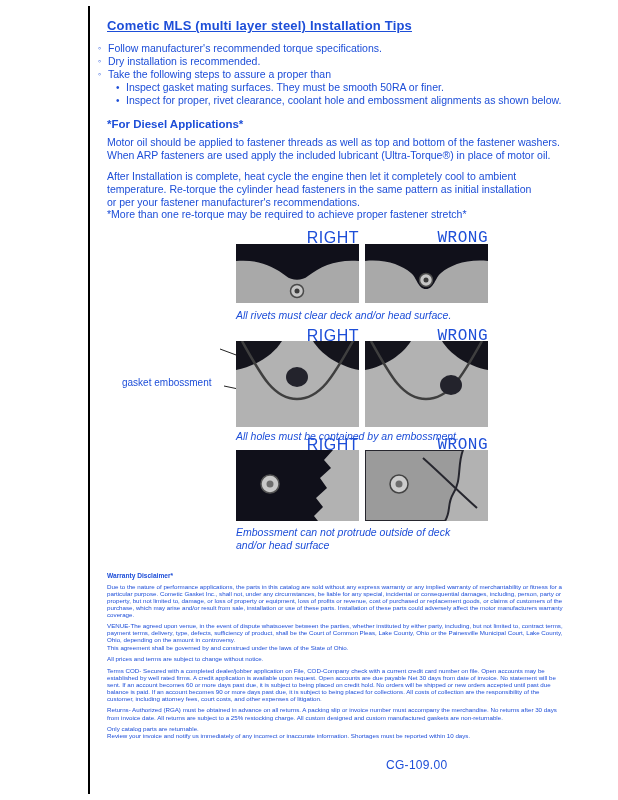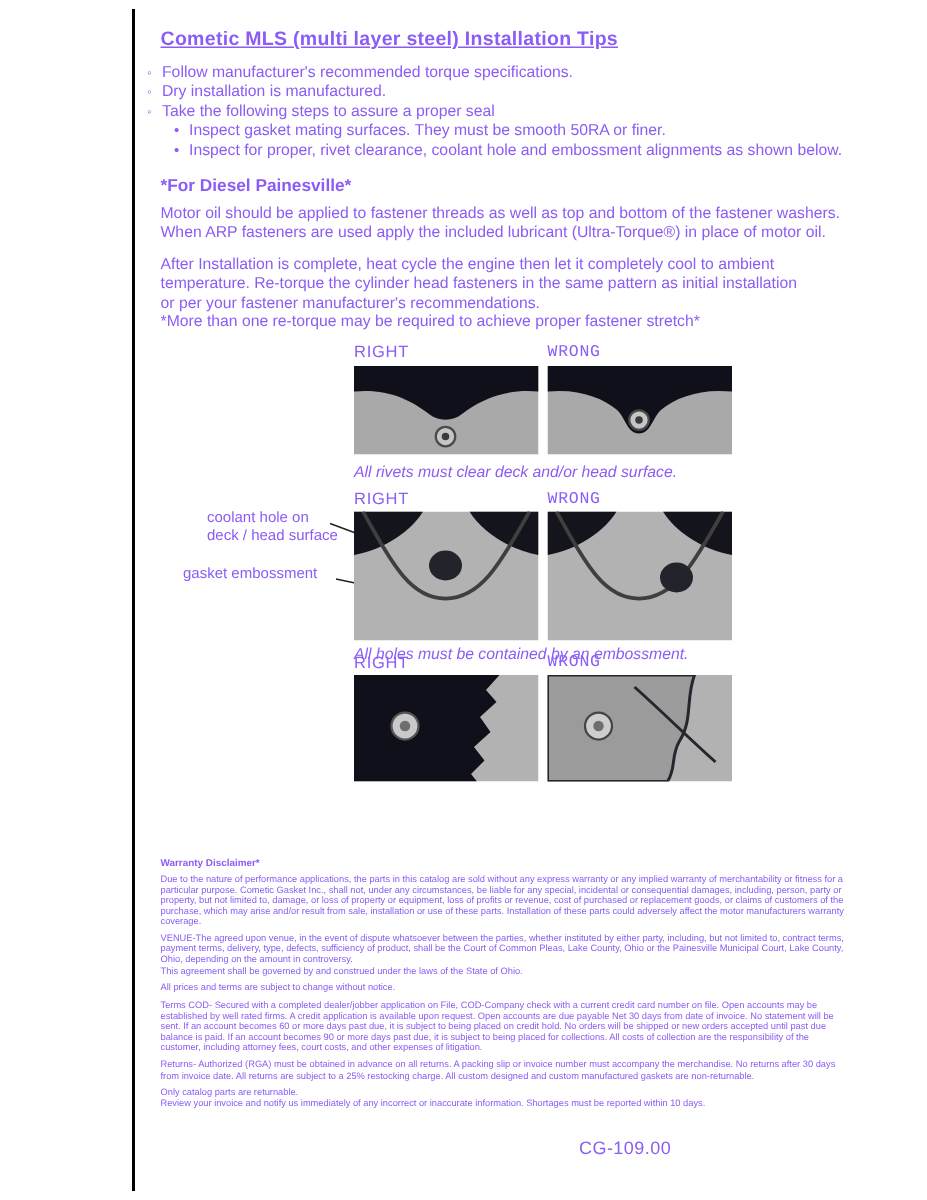--- a/index.html
+++ b/index.html
@@ -1,36 +1,36 @@
 <!DOCTYPE html>
 <html><head>
 <meta charset="utf-8">
 <style>
   html,body{margin:0;padding:0;background:#e9e9e9;}
   .page{
     position:relative;width:618px;height:800px;background:#ffffff;
-    font-family:"Liberation Sans", sans-serif;color:#8b5cf6;overflow:hidden;
+    font-family:"Liberation Sans", sans-serif;color:#1d4ed8;overflow:hidden;
     margin:0 auto;
   }
   .left-rule{position:absolute;left:88px;top:6px;width:2px;height:788px;background:#000;}
   .title{
     position:absolute;left:107px;top:18px;font-size:13px;font-weight:bold;
     text-decoration:underline;letter-spacing:.2px;
   }
   .tips{position:absolute;left:98px;top:42px;font-size:10.5px;line-height:1.23;}
   .tip-row{display:flex;align-items:flex-start;}
   .tip-row .mk{width:10px;font-size:9px;line-height:13px;text-align:left;}
   .tip-row.sub{margin-left:18px;}
   .tip-row.sub .mk{font-size:10px;}
   .diesel-heading{position:absolute;left:107px;top:118px;font-size:11.5px;font-weight:bold;}
   .para{position:absolute;left:107px;width:468px;font-size:10.5px;line-height:1.25;white-space:pre-line;}
   .p1{top:136px;}
   .p2{top:170px;}
   .note{top:208px;}
-  .colhdr{position:absolute;width:123px;text-align:left;font-size:11px;letter-spacing:.5px;}
+  .colhdr{position:absolute;width:123px;text-align:right;font-size:16px;letter-spacing:.5px;}
   .c1{left:236px;} .c2{left:365px;font-family:Liberation Mono, monospace;}
   .panel{position:absolute;width:123px;}
   .panel svg{display:block;width:123px;}
   .caption{position:absolute;left:236px;font-size:10.5px;line-height:1.2;white-space:pre-line;font-style:italic;}
   .fig-label{position:absolute;font-size:10px;line-height:1.18;white-space:pre-line;}
   .leader{position:absolute;left:212px;top:338px;width:92px;height:62px;}
   .warranty{position:absolute;left:107px;top:572px;width:460px;font-size:6.2px;line-height:1.14;}
   .warranty h2{font-size:6.6px;margin:0 0 3px 0;font-weight:bold;}
   .warranty p{margin:0 0 4.5px 0;white-space:pre-line;}
   .footer{position:absolute;left:386px;top:758px;font-size:12px;letter-spacing:.3px;text-align:right;}
@@ -43,37 +43,37 @@
 
   <div class="title">Cometic MLS (multi layer steel) Installation Tips</div>
 
   <div class="tips">
     <div class="tip-row">
       <span class="mk">◦</span>
       <span>Follow manufacturer's recommended torque specifications.</span>
     </div>
     <div class="tip-row">
       <span class="mk">◦</span>
-      <span>Dry installation is manufactured.</span>
+      <span>Dry installation is recommended.</span>
     </div>
     <div class="tip-row">
       <span class="mk">◦</span>
-      <span>Take the following steps to assure a proper seal</span>
+      <span>Take the following steps to assure a proper than</span>
     </div>
     <div class="tip-row sub">
       <span class="mk">•</span>
       <span>Inspect gasket mating surfaces.  They must be smooth 50RA or finer.</span>
     </div>
     <div class="tip-row sub">
       <span class="mk">•</span>
       <span>Inspect for proper, rivet clearance, coolant hole and embossment alignments as shown below.</span>
     </div>
   </div>
 
-  <div class="diesel-heading">*For Diesel Painesville*</div>
+  <div class="diesel-heading">*For Diesel Applications*</div>
   <div class="para p1">Motor oil should be applied to fastener threads as well as top and bottom of the fastener washers.
 When ARP fasteners are used apply the included lubricant (Ultra-Torque®) in place of motor oil.</div>
   <div class="para p2">After Installation is complete, heat cycle the engine then let it completely cool to ambient
 temperature. Re-torque the cylinder head fasteners in the same pattern as initial installation
 or per your fastener manufacturer's recommendations.</div>
   <div class="para note">*More than one re-torque may be required to achieve proper fastener stretch*</div>
 
   <div class="colhdr c1" style="top:229px;">RIGHT</div>
   <div class="colhdr c2" style="top:229px;">WRONG</div>
 
@@ -91,22 +91,20 @@
       <path d="M0,0 H123 V17 C101,15 86,21 76,29 C70,34 69,45 61,45 C53,45 52,34 46,29 C36,21 21,15 0,17 Z" fill="#10101a"></path>
       <circle cx="61" cy="36" r="6.5" fill="#c6c6c6" stroke="#4a4a4a" stroke-width="1.5"></circle>
       <circle cx="61" cy="36" r="2.5" fill="#3c3c3c"></circle>
     </svg>
   </div>
   <div class="caption" style="top:309px;">All rivets must clear deck and/or head surface.</div>
 
   <div class="colhdr c1" style="top:327px;">RIGHT</div>
   <div class="colhdr c2" style="top:327px;">WRONG</div>
 
-  <div class="fig-label" style="left:138px;top:340px;">coolant hole on
-deck / head surface</div>
   <div class="fig-label" style="left:122px;top:377px;">gasket embossment</div>
 
   <svg class="leader" viewBox="0 0 92 62">
     <line x1="8" y1="11" x2="86" y2="40" stroke="#222" stroke-width="1"></line>
     <line x1="12" y1="48" x2="50" y2="56" stroke="#222" stroke-width="1"></line>
   </svg>
 
   <div class="panel" style="left:236px;top:341px;">
     <svg viewBox="0 0 123 86" width="123" height="86">
       <rect width="123" height="86" fill="#b2b2b2"></rect>
@@ -140,20 +138,22 @@
   </div>
   <div class="panel" style="left:365px;top:450px;">
     <svg viewBox="0 0 123 71" width="123" height="71">
       <rect width="123" height="71" fill="#b2b2b2"></rect>
       <path d="M0,0 H98 C92,16 97,30 88,44 C82,54 86,62 80,71 H0 Z" fill="#9b9b9b" stroke="#26262e" stroke-width="2"></path>
       <path d="M58,8 C76,24 94,42 112,58" fill="none" stroke="#26262e" stroke-width="2"></path>
       <circle cx="34" cy="34" r="9" fill="#cdcdcd" stroke="#444" stroke-width="1.5"></circle>
       <circle cx="34" cy="34" r="3.5" fill="#6e6e6e"></circle>
     </svg>
   </div>
+  <div class="caption" style="top:526px;">Embossment can not protrude outside of deck
+and/or head surface</div>
 
   <div class="warranty">
     <h2>Warranty Disclaimer*</h2>
     <p>Due to the nature of performance applications, the parts in this catalog are sold without any express warranty or any implied warranty of merchantability or fitness for a particular purpose.  Cometic Gasket Inc., shall not, under any circumstances, be liable for any special, incidental or consequential damages, including, person, party or property, but not limited to, damage, or loss of property or equipment, loss of profits or revenue, cost of purchased or replacement goods, or claims of customers of the purchase, which may arise and/or result from sale, installation or use of these parts.  Installation of these parts could adversely affect the motor manufacturers warranty coverage.</p>
     <p>VENUE-The agreed upon venue, in the event of dispute whatsoever between the parties, whether instituted by either party, including, but not limited to, contract terms, payment terms, delivery, type, defects, sufficiency of product, shall be the Court of Common Pleas, Lake County, Ohio or the Painesville Municipal Court, Lake County, Ohio, depending on the amount in controversy.
 This agreement shall be governed by and construed under the laws of the State of Ohio.</p>
     <p>All prices and terms are subject to change without notice.</p>
     <p>Terms COD- Secured with a completed dealer/jobber application on File, COD-Company check with a current credit card number on file.  Open accounts may be established by well rated firms.  A credit application is available upon request.  Open accounts are due payable Net 30 days from date of invoice.  No statement will be sent.  If an account becomes 60 or more days past due, it is subject to being placed on credit hold.  No orders will be shipped or new orders accepted until past due balance is paid.  If an account becomes 90 or more days past due, it is subject to being placed for collections.  All costs of collection are the responsibility of the customer, including attorney fees, court costs, and other expenses of litigation.</p>
     <p>Returns- Authorized (RGA) must be obtained in advance on all returns.  A packing slip or invoice number must accompany the merchandise.  No returns after 30 days from invoice date.  All returns are subject to a 25% restocking charge.  All custom designed and custom manufactured gaskets are non-returnable.</p>
     <p>Only catalog parts are returnable.

